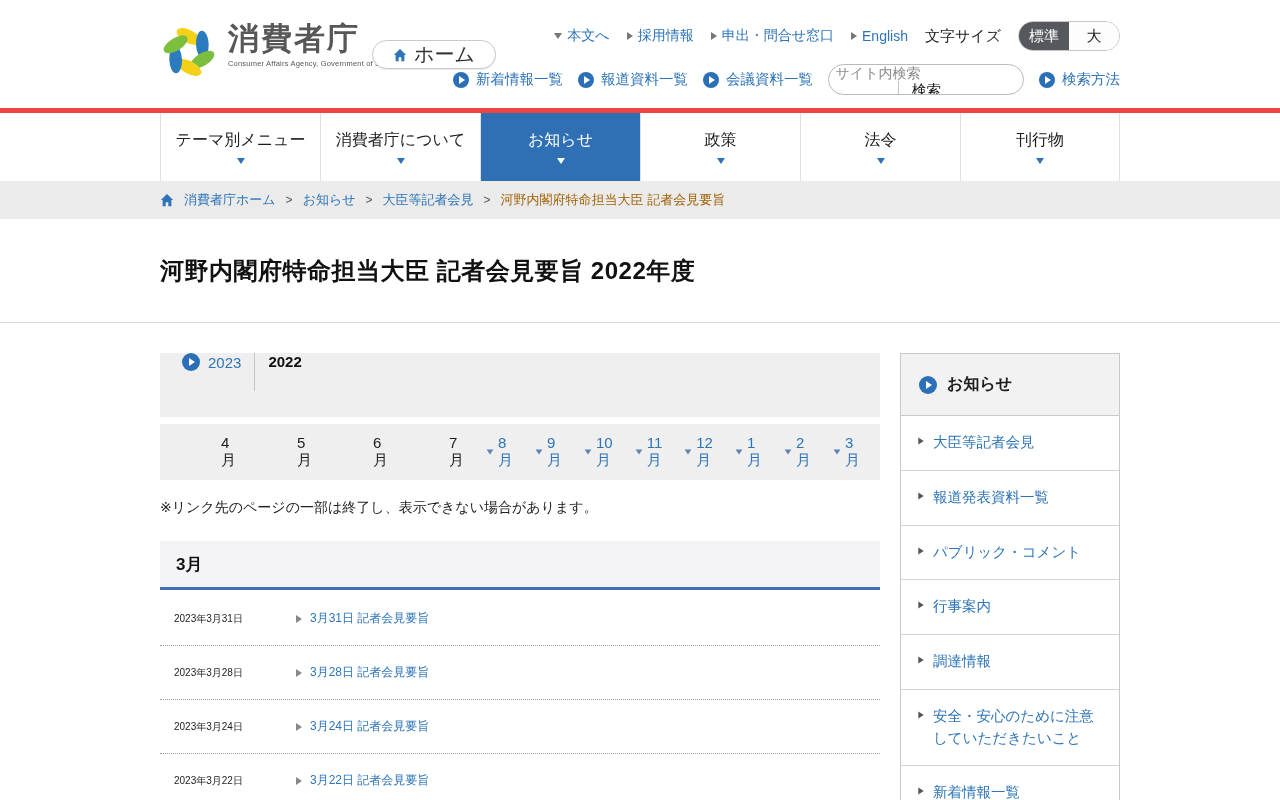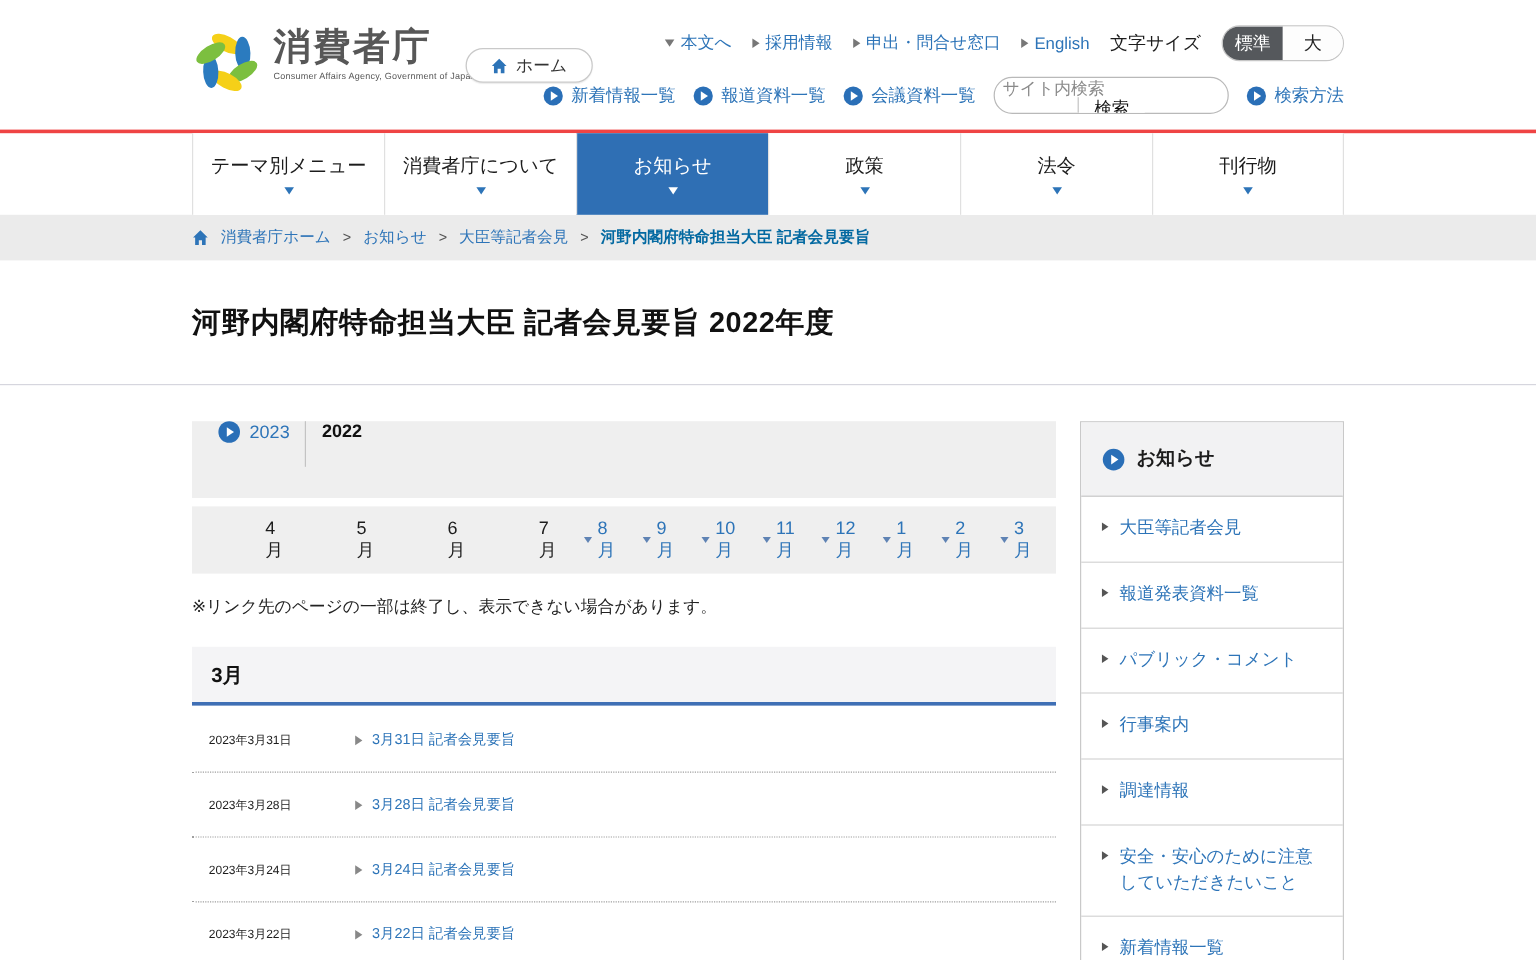--- a/index.html
+++ b/index.html
@@ -20,58 +20,58 @@
 
   a, .linklike { color:#2d74b8; text-decoration:none; cursor:pointer; }
 
   
   .header { height:108px; background:#fff; }
   .header .container { height:108px; }
   .logo { position:absolute; left:0; top:22px; display:flex; align-items:flex-start; }
   .logo-text { margin-left:10px; }
   .logo-title { font-size:31px; font-weight:bold; color:#575757; letter-spacing:2px; line-height:1.1; }
   .logo-sub { font-size:7.5px; color:#575757; margin-top:3px; letter-spacing:.2px; }
-  .home-pill { position:absolute; left:228px; top:40px; height:29px; padding:0 20px;
+  .home-pill { position:absolute; left:212px; top:40px; height:29px; padding:0 20px;
     border:1px solid #c9c9c9; border-radius:15px; background:#fff; display:inline-flex;
-    align-items:center; gap:7px; font-size:14px; color:#333;
+    align-items:center; gap:7px; font-size:20px; color:#333;
     box-shadow:0 1px 1px rgba(0,0,0,.08); }
   .util-row1 { position:absolute; right:0; top:21px; display:flex; align-items:center; gap:17px; }
   .util-row1 .ulink { display:inline-flex; align-items:center; gap:5px; font-size:14px; }
   .fontsize-label { font-size:15px; color:#1c1c1c; }
   .size-toggle { display:inline-flex; border:1px solid #c6c6c6; border-radius:16px;
     overflow:hidden; height:30px; }
   .size-opt { width:50px; display:flex; align-items:center; justify-content:center; font-size:15px; }
   .size-opt.active { background:#55585c; color:#fff; }
   .size-opt.inactive { background:#fdfdfd; color:#222; }
   .util-row2 { position:absolute; right:0; top:64px; display:flex; align-items:center; gap:15px; }
   .util-row2 .qlink { display:inline-flex; align-items:center; gap:7px; font-size:14.5px; }
   .searchbox { display:inline-flex; align-items:center; height:31px; width:196px;
     border:1px solid #b9b9b9; border-radius:16px; background:#fff; overflow:hidden;flex-direction:column; }
   .searchbox input { border:0; outline:0; flex:1; padding:0 14px; font-size:14px;
     font-family:inherit; color:#333; background:transparent; min-width:0; }
   .searchbox input::placeholder { color:#8a8a8a; }
   .search-btn { height:100%; padding:0 13px; border:0; border-left:1px solid #c2c2c2;
     background:#fff; font-size:14.5px; color:#111; cursor:pointer; font-family:inherit; }
 
   
-  .mainnav { border-top:3px solid #ef4444; background:#fff; }
+  .mainnav { border-top:5px solid #ef4444; background:#fff; }
   .mainnav .container { display:flex; }
   .nav-item { width:160px; height:68px; display:flex; flex-direction:column; align-items:center;
     justify-content:center; gap:7px; font-size:16px; color:#1c1c1c; cursor:pointer;
     border-left:1px solid #e0e0e0; background:#fff; }
   .nav-item:last-child { border-right:1px solid #e0e0e0; }
   .nav-item .tri-d { border-top-color:#2d74b8; }
   .nav-item.active { background:#2f6fb4; color:#fff; }
   .nav-item.active .tri-d { border-top-color:#fff; }
 
   
   .breadcrumb { background:#ebebeb; height:38px; }
   .breadcrumb .container { display:flex; align-items:center; height:38px; gap:10px; font-size:13px; }
   .crumb-sep { color:#555; font-size:12px; }
-  .crumb-current { color:#0369a1;font-weight:bold; }
+  .crumb-current { color:#a16207; }
   .home-ic { width:14px; height:14px; fill:#2d74b8; }
 
   
   .title-wrap { padding:36px 0 0 0; }
   .page-title { font-size:24px; font-weight:bold; color:#111; letter-spacing:.5px; }
   .title-divider { border:0; border-top:1px solid #d6d6de; margin-top:35px; }
 
   
   .main .container { display:flex; gap:20px; align-items:flex-start; margin-top:30px; }
   .main-col { width:720px; }

